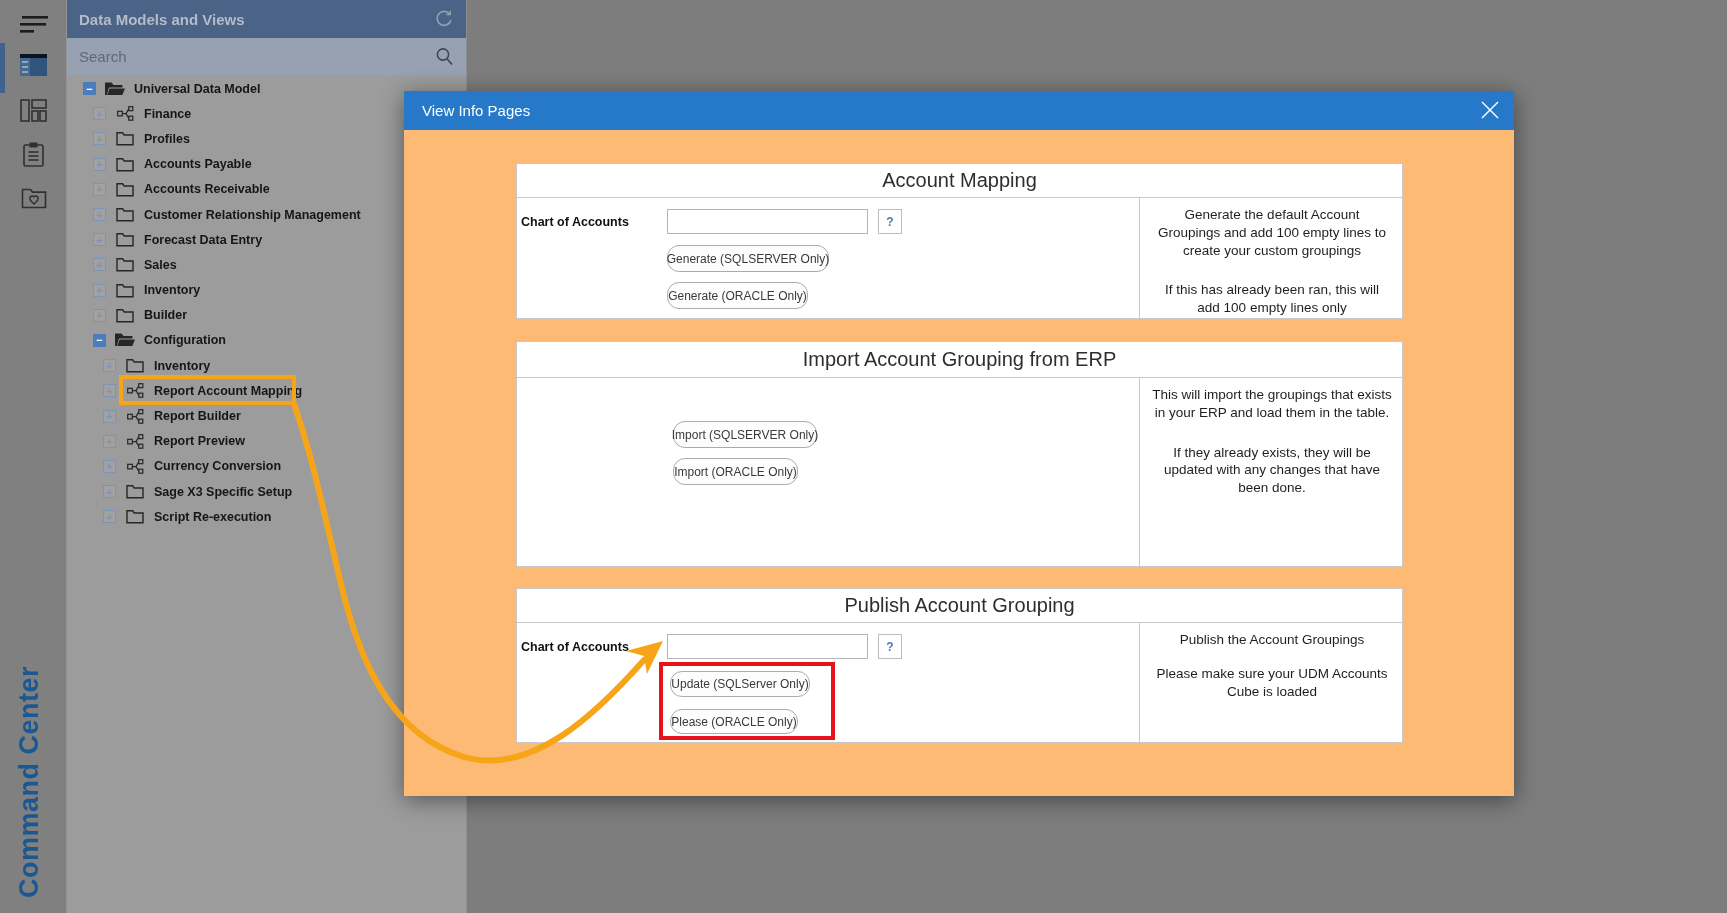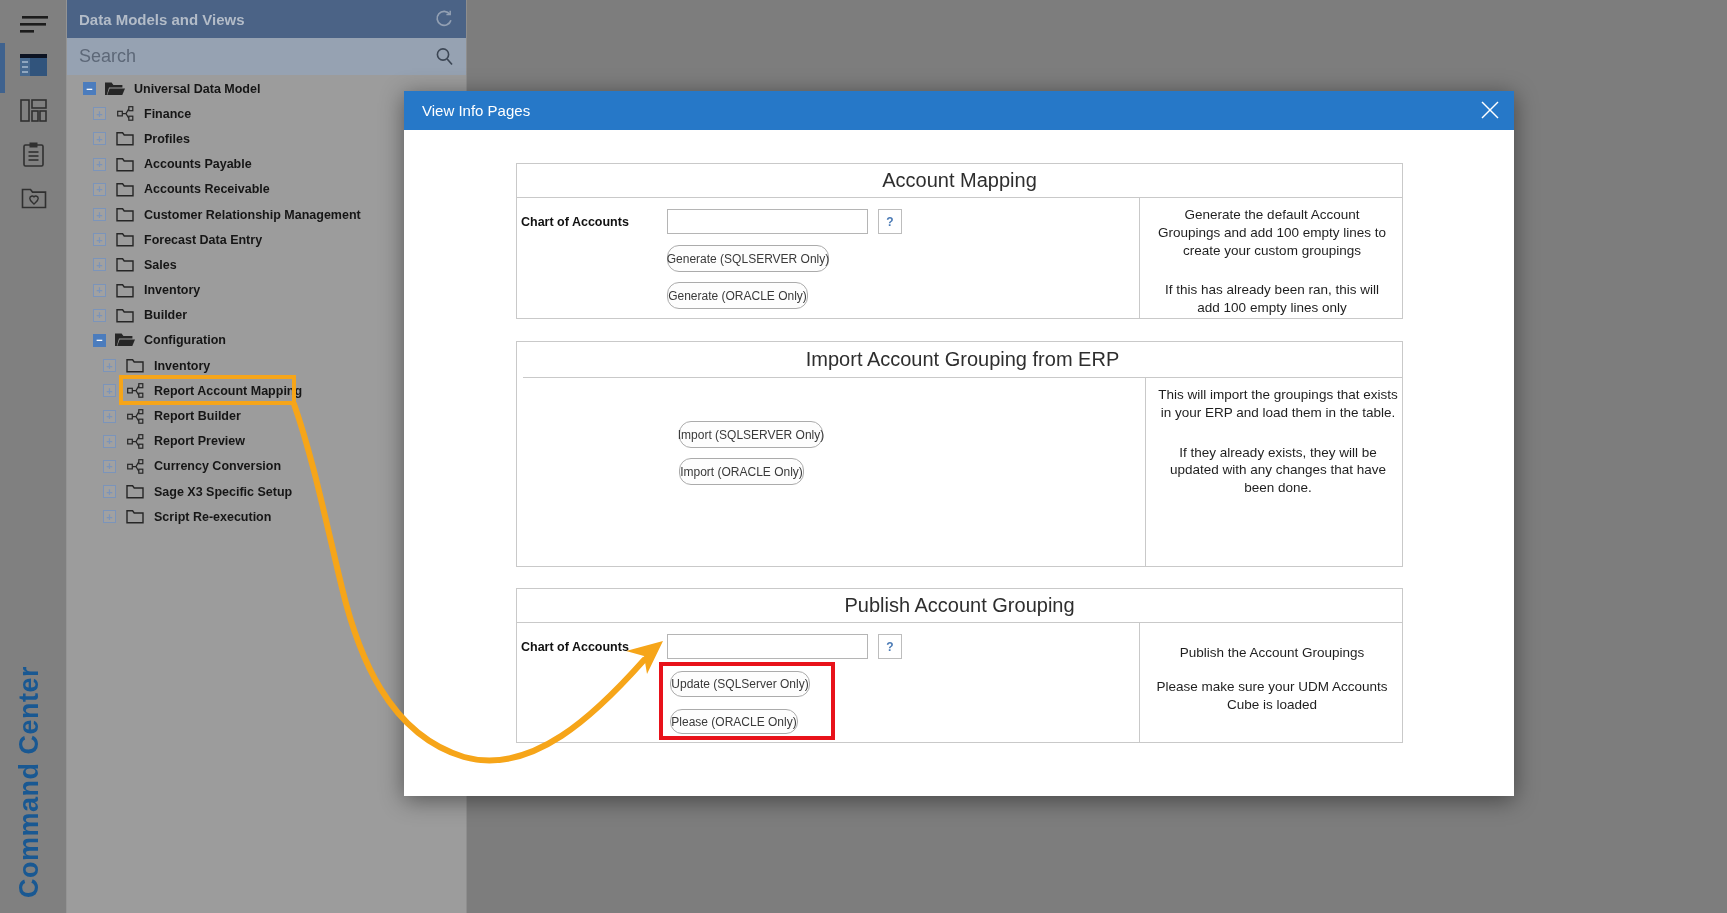--- a/index.html
+++ b/index.html
@@ -14,32 +14,32 @@
   .panel-ico .tb { position:absolute; left:0; top:0; width:100%; height:4px; background:#0c1322; }
   .panel-ico .ls { position:absolute; left:0; top:4px; width:10px; height:18px; background:#47698f; }
   .panel-ico .ls i { display:block; width:6px; height:2px; background:#8fa6bf; margin:3px auto 0; }
   .vertical-brand { position:absolute; left:14px; top:676px; height:222px; writing-mode:vertical-rl; transform:rotate(180deg); font-size:27px; font-weight:bold; color:#195892; letter-spacing:.5px; z-index:3; white-space:nowrap; }
 
   
   .tree-panel { position:absolute; left:67px; top:0; width:400px; height:913px; background:#9c9c9c; border-right:1px solid #8e8e8e; z-index:2; }
   .tree-header { position:absolute; left:0; top:0; width:100%; height:38px; background:#4b6386; display:flex; align-items:center; padding:0 12px; }
   .tree-header .t { color:#b3bcc8; font-size:15px; flex:1;font-weight:bold; }
   .search-row { position:absolute; left:0; top:38px; width:100%; height:37px; background:#96a2b2; display:flex; align-items:center; padding:0 12px; }
-  .search-row input { flex:1; background:transparent; border:none; outline:none; font-size:18px; color:#7f1d1d; font-family:inherit; }
+  .search-row input { flex:1; background:transparent; border:none; outline:none; font-size:15px; color:#7f1d1d; font-family:inherit; }
   .search-row input::placeholder { color:#5d6878; opacity:1; }
   .tree { position:absolute; left:0; top:76px; width:100%; }
   .row { display:flex; align-items:center; height:25.2px; }
   .lv0 { padding-left:16px; } .lv1 { padding-left:26px; } .lv2 { padding-left:36px; }
   .cb { width:13px; height:13px; flex:0 0 13px; border:1px solid #7b94ba; color:#7b94ba; display:flex; align-items:center; justify-content:center; font:bold 11px/10px "Liberation Sans",sans-serif; margin-right:8px; background:rgba(255,255,255,.05); }
   .cb.minus { background:#4b7cbd; border-color:#4b7cbd; color:#fff; }
   .ticon { width:22px; flex:0 0 22px; display:flex; justify-content:center; align-items:center; }
   .row .lbl { margin-left:8px; font-weight:bold; font-size:12.5px; color:#161616; white-space:nowrap; }
 
   
-  .modal { position:absolute; left:404px; top:91px; width:1110px; height:705px; background:#ffffff; box-shadow:0 4px 22px rgba(0,0,0,.45); z-index:10; }
+  .modal { position:absolute; left:404px; top:91px; width:1110px; height:705px; background:#fdba74; box-shadow:0 4px 22px rgba(0,0,0,.45); z-index:10; }
   .modal-header { position:absolute; left:0; top:0; width:100%; height:39px; background:#2678c8; display:flex; align-items:center; padding:0 18px; }
   .modal-header .t { color:#ffffff; font-size:15px; }
   .close-x { position:absolute; right:13px; top:8px; width:22px; height:22px; cursor:pointer; }
   .section { position:absolute; left:112px; width:887px; border:1px solid #c9c9c9; background:#fff; }
   .sec-title { height:34px; border-bottom:1px solid #c9c9c9; display:flex; align-items:center; justify-content:center; font-size:20px; color:#2e2e2e; }
   .sec-body { position:relative; }
   .desc-col { position:absolute; left:622px; top:0; bottom:0; width:265px; border-left:1px solid #c9c9c9; padding:8px 12px 0; text-align:center; font-size:13.5px; color:#1f1f1f; line-height:1.32; }
   .desc-col p + p { margin-top:22px; }
   .fld-label { position:absolute; left:4px; font-weight:bold; font-size:12.5px; color:#111; white-space:nowrap; }
   .txt-input { position:absolute; left:150px; width:201px; height:25px; border:1px solid #b5b5b5; background:#fff; font-family:inherit; font-size:13px; padding:0 6px; outline:none; }
@@ -338,42 +338,42 @@
         <div class="help-btn" style="top:11px;">?</div>
         <button class="act-btn" style="left:150px; top:47px; width:162px; height:27px;">Generate (SQLSERVER Only)</button>
         <button class="act-btn" style="left:150px; top:84px; width:141px; height:27px;">Generate (ORACLE Only)</button>
         <div class="desc-col">
           <p>Generate the default Account Groupings and add 100 empty lines to create your custom groupings</p>
           <p>If this has already been ran, this will add 100 empty lines only</p>
         </div>
       </div>
     </div>
 
-    <div class="section" style="top:250px; height:226px;padding-left:6px;">
+    <div class="section" style="top:250px; height:226px;">
       <div class="sec-title" style="height:36px;">Import Account Grouping from ERP</div>
       <div class="sec-body" style="height:189px;">
         <button class="act-btn" style="left:156px; top:43px; width:144px; height:27px;">Import (SQLSERVER Only)</button>
         <button class="act-btn" style="left:156px; top:80px; width:125px; height:27px;">Import (ORACLE Only)</button>
         <div class="desc-col">
           <p>This will import the groupings that exists in your ERP and load them in the table.</p>
           <p>If they already exists, they will be updated with any changes that have been done.</p>
         </div>
       </div>
     </div>
 
     <div class="section" style="top:497px; height:155px;">
       <div class="sec-title">Publish Account Grouping</div>
       <div class="sec-body" style="height:120px;">
         <span class="fld-label" style="top:17px;">Chart of Accounts</span>
         <input class="txt-input" style="top: 11px;" value="">
         <div class="help-btn" style="top:11px;">?</div>
         <button class="act-btn" style="left:153px; top:48px; width:140px; height:26px;">Update (SQLServer Only)</button>
         <button class="act-btn" style="left:153px; top:86px; width:128px; height:25px;">Please (ORACLE Only)</button>
         <div class="desc-col">
-          <p style="margin-top:13px;">Publish the Account Groupings</p>
+          <p style="margin-top:0;">Publish the Account Groupings</p>
           <p style="margin-top:16px;">Please make sure your UDM Accounts Cube is loaded</p>
         </div>
       </div>
     </div>
   </div>
 
   <div class="ann hl-orange"></div>
   <div class="ann hl-red"></div>
   <svg class="ann arrow-layer" viewBox="0 0 1727 913">
     <path d="M 294 404 C 313 458, 326 522, 342 588 C 358 654, 388 734, 464 757 C 532 776, 596 714, 644 660" fill="none" stroke="#f6a519" stroke-width="6" stroke-linecap="round"></path>

